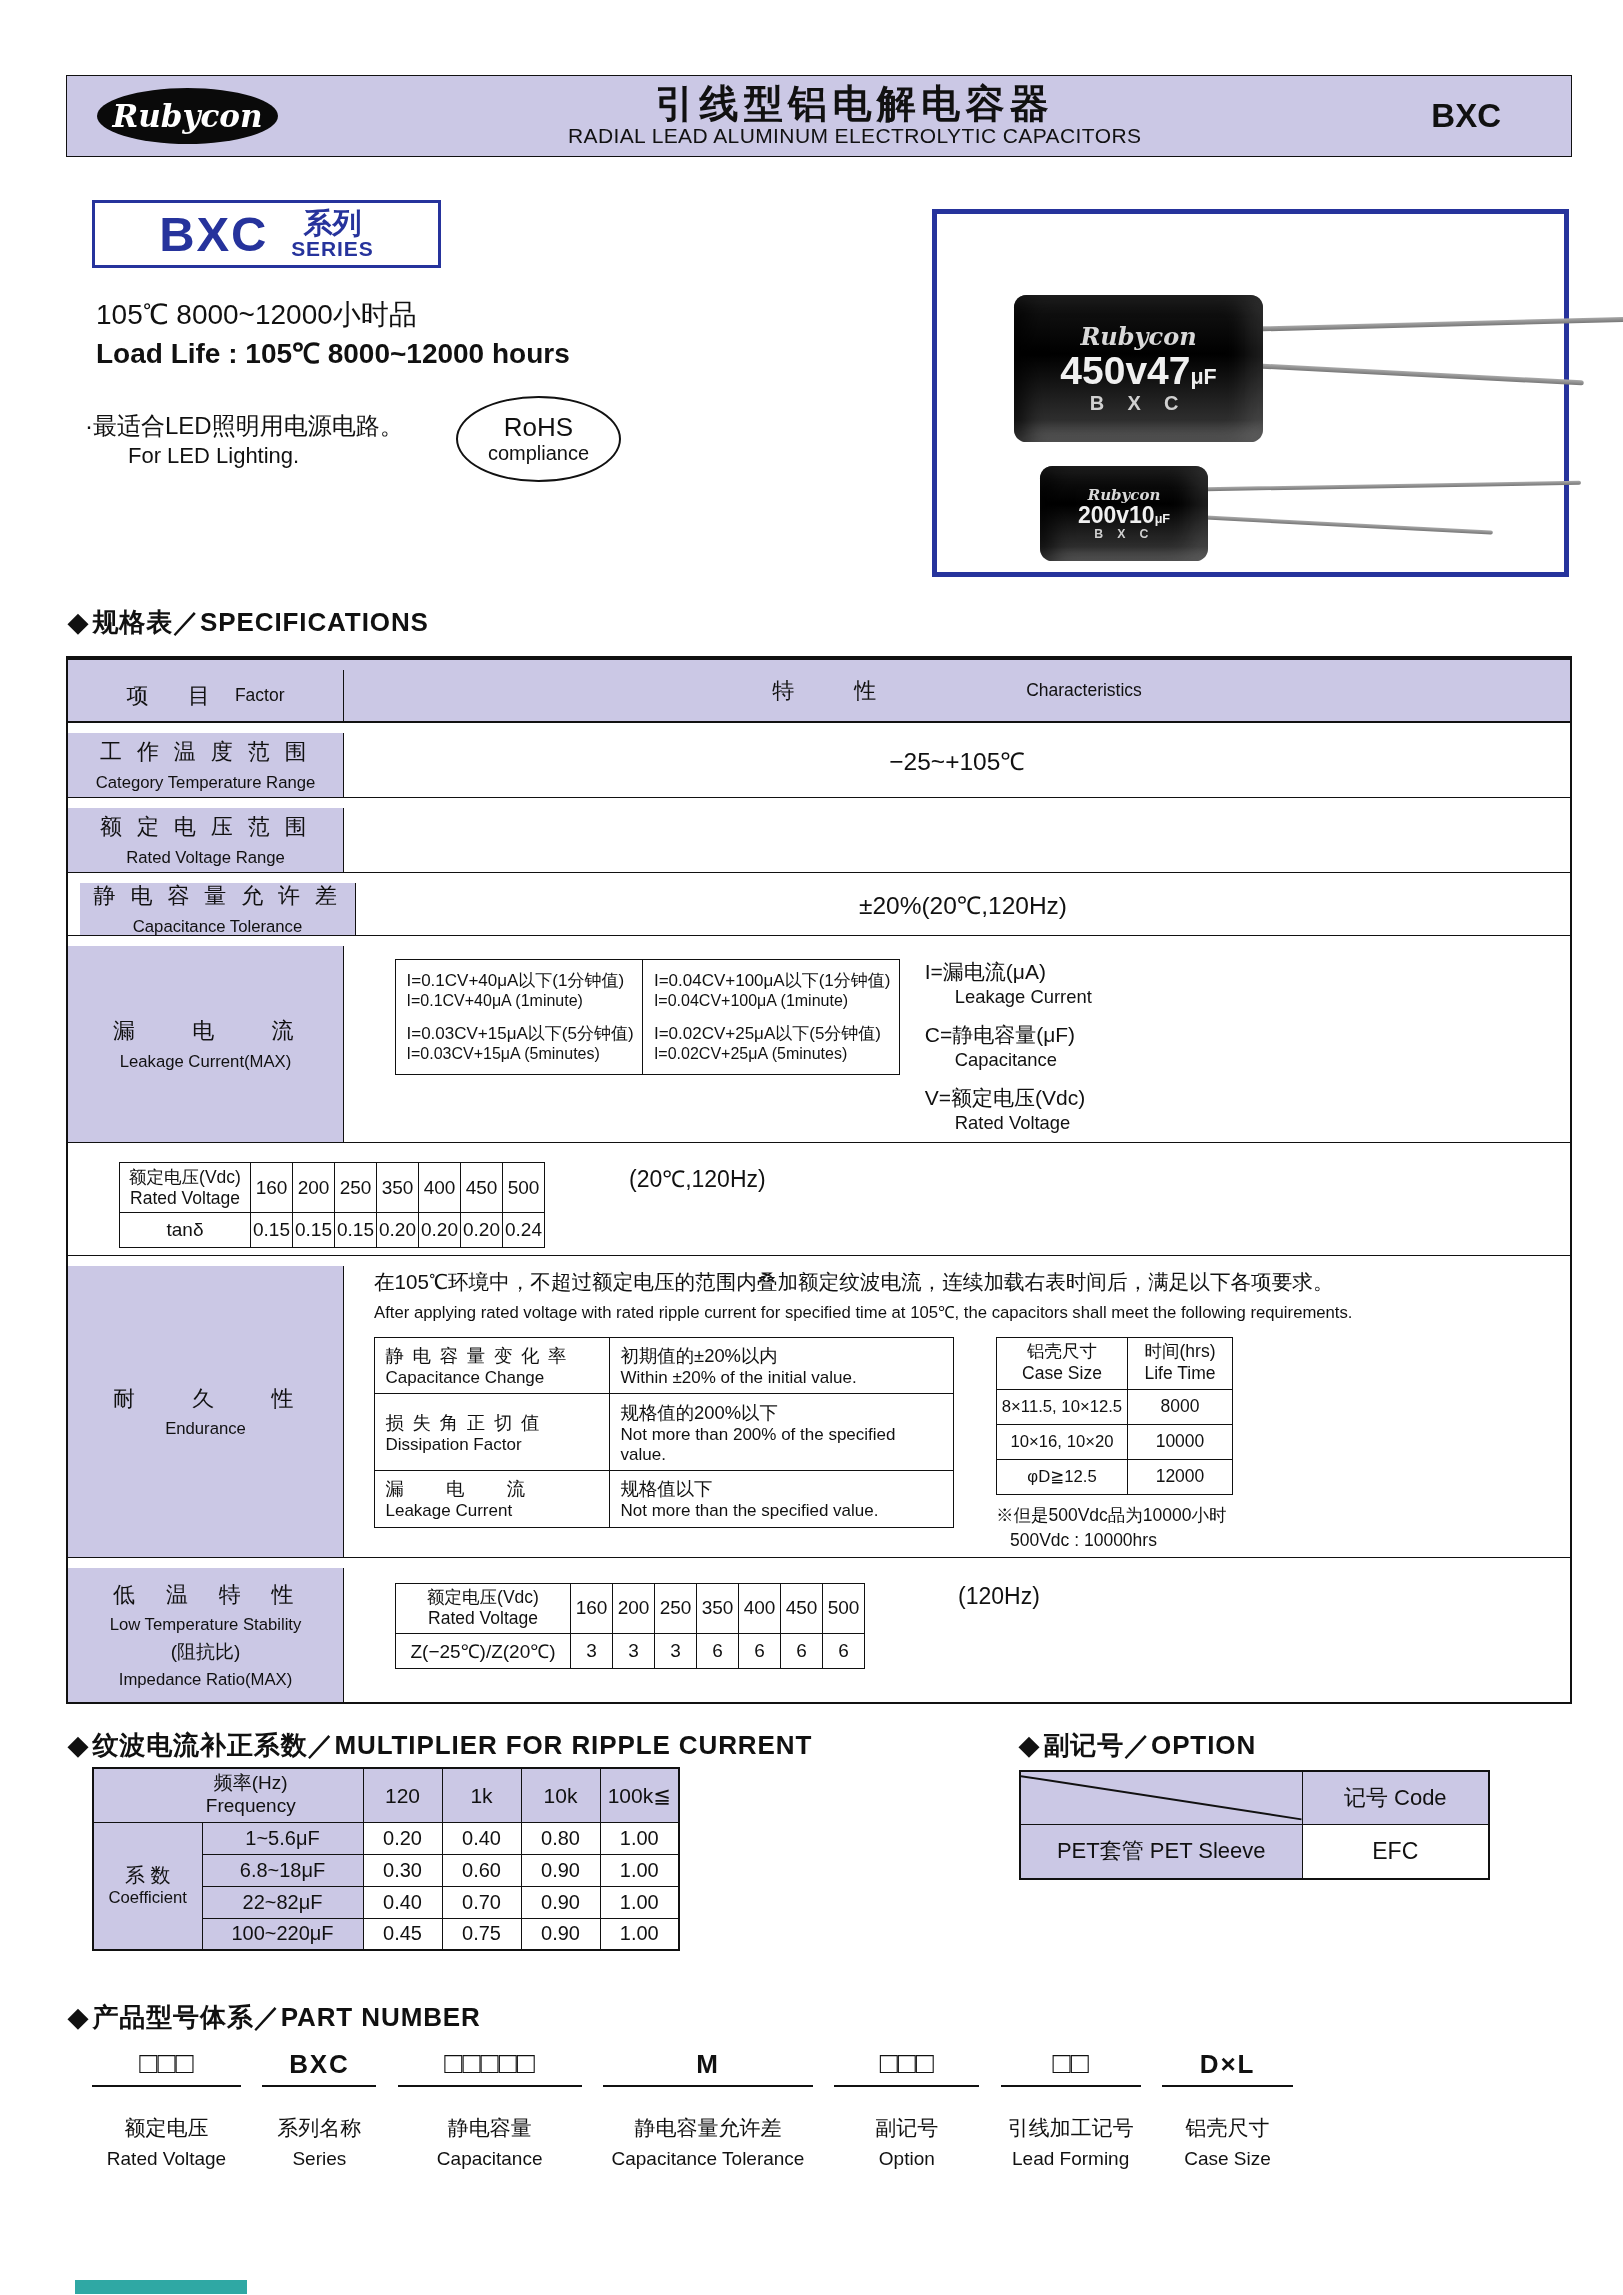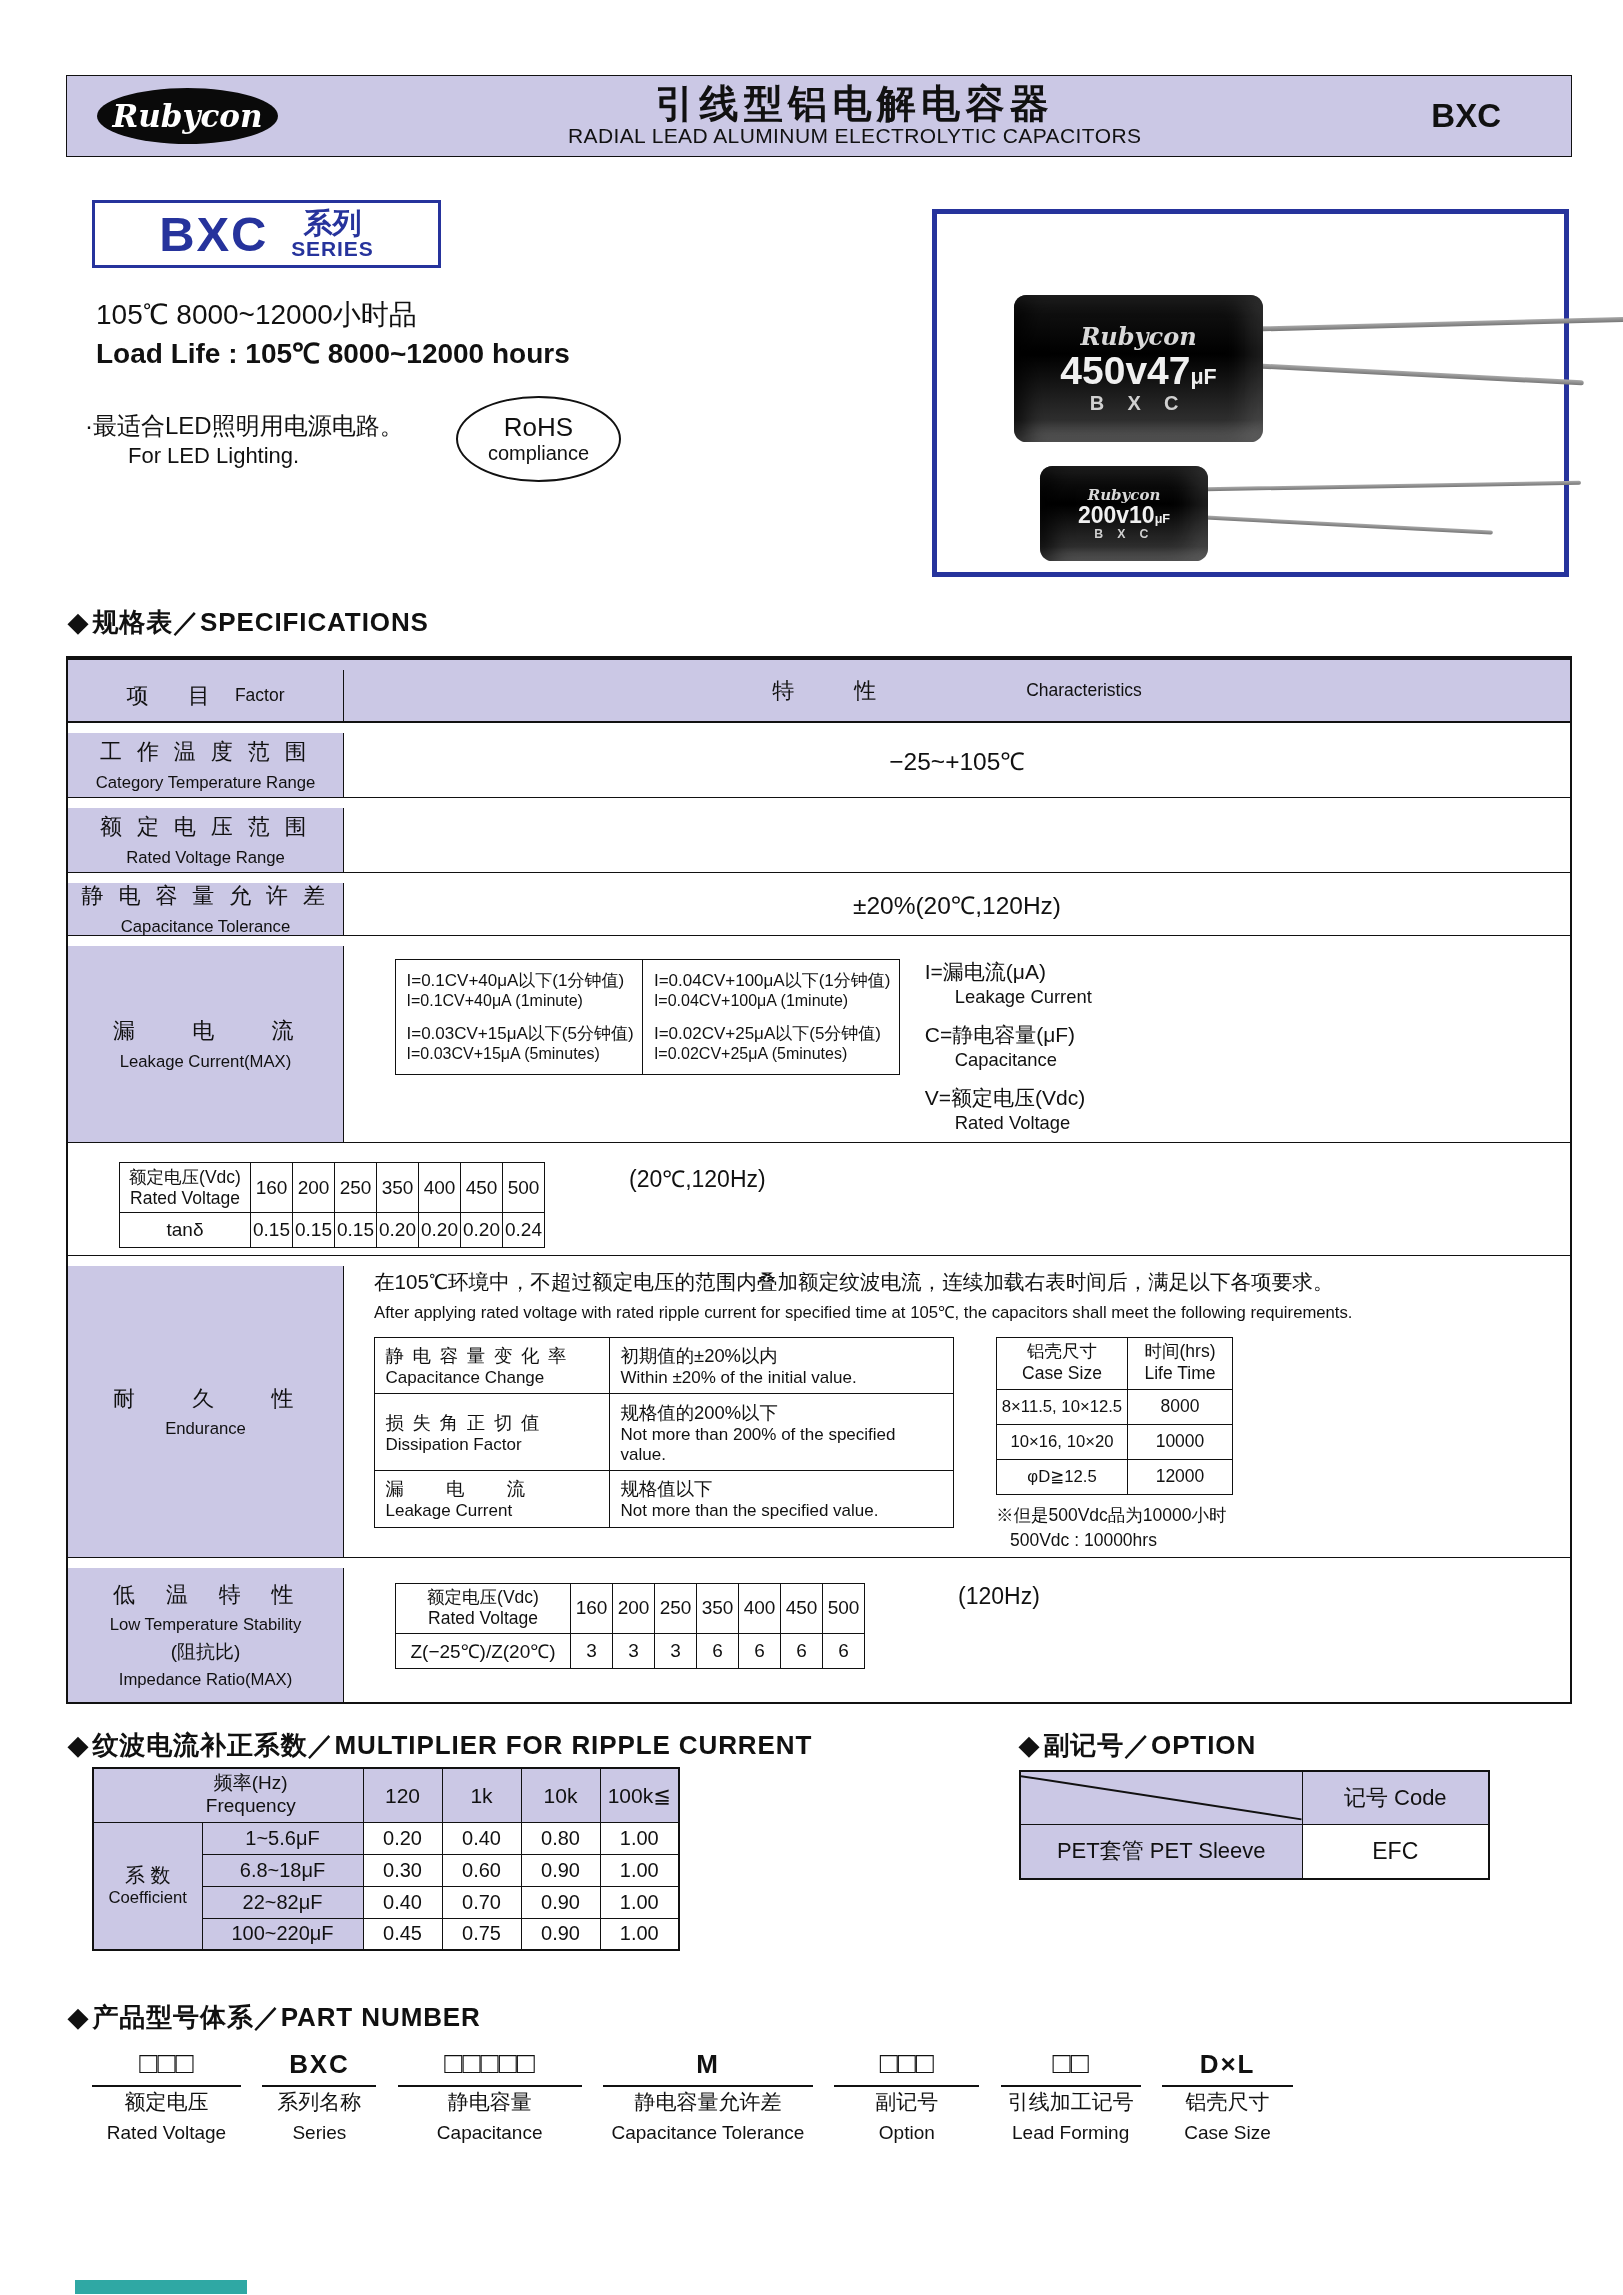--- a/index.html
+++ b/index.html
@@ -80,21 +80,21 @@
   .hdr-row{height:61px;background:#cbc8e5;}
   .hdr-row .item-cell{background:#cbc8e5;flex-direction:row;gap:16px;align-items:center;}
   .hdr-items-cn{font-size:22px;letter-spacing:8.8px;}
   .hdr-items-en{font-size:17.5px;}
   .hdr-char{background:#cbc8e5;display:flex;align-items:center;justify-content:center;gap:131px;}
   .hdr-char-cn{font-size:22px;letter-spacing:19px;}
   .hdr-char-en{font-size:17.5px;}
   .center-val{display:flex;align-items:center;justify-content:center;font-size:24.5px;}
   .row-temp{height:76px;}
   .row-volt{height:75px;}
-  .row-tol{height:63px;}
+  .row-tol{height:63px;padding-left:12px;}
   .row-leak{height:207px;}
   .row-df{height:113px;}
   .row-end{height:302px;}
   .row-lt{height:145px;}
 
   table{border-collapse:collapse;}
   .inner-tbl{border:1.8px solid #111;}
   .inner-tbl td,.inner-tbl th{border:1.8px solid #111;font-weight:normal;box-sizing:border-box;}
 
   
@@ -156,21 +156,21 @@
   .opt-label{background:#cbc8e5;font-size:22px;height:55px;}
   .opt-code{background:#fff;font-size:23px;}
   .diag-svg{position:absolute;left:0;top:0;width:100%;height:100%;}
 
   
   .part-diagram{position:absolute;left:92px;top:2045px;width:1201px;display:flex;justify-content:space-between;}
   .part-group{display:flex;flex-direction:column;align-items:center;}
   .part-top{font-size:26px;font-weight:bold;height:35px;display:flex;align-items:flex-end;letter-spacing:1.8px;}
   .part-top.boxes{font-size:30px;font-weight:normal;letter-spacing:0px;}
   .part-rule{height:0;border-bottom:2.6px solid #111;width:100%;margin-top:5.3px;}
-  .part-cn{font-size:21px;margin-top:1px;white-space:nowrap;}
+  .part-cn{font-size:21px;margin-top:27px;white-space:nowrap;}
   .part-en{font-size:19px;margin-top:5.3px;white-space:nowrap;}
 
   .teal-bar{position:absolute;left:75px;top:2280px;width:172px;height:14px;background:#2fa8a4;}
 </style>
 </head>
 <body>
 
 <div class="page">
 
   <div class="header-bar">

